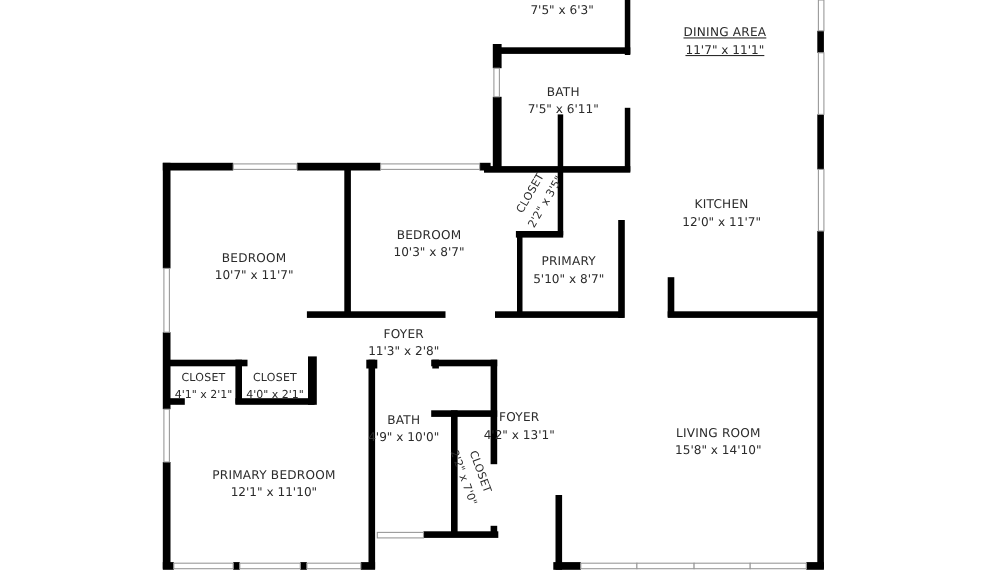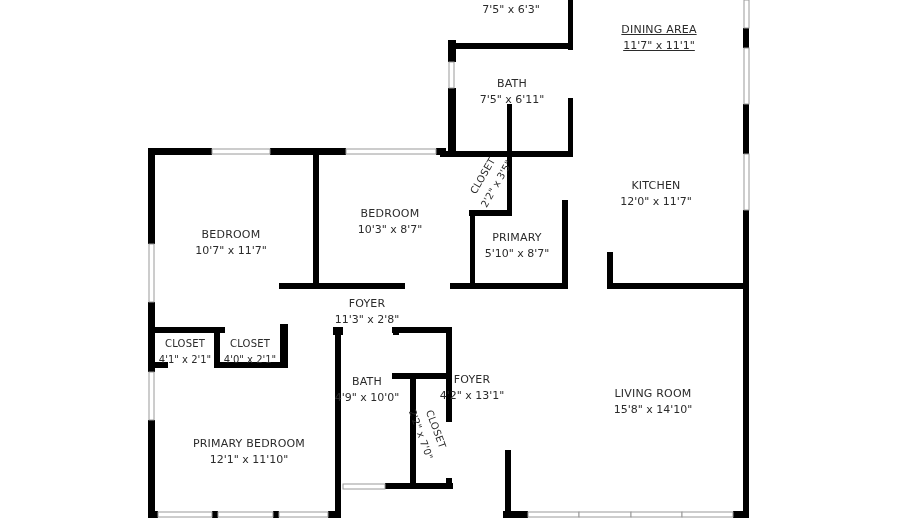--- a/index.html
+++ b/index.html
@@ -138,21 +138,21 @@
     <span class="dim">4'9" x 10'0"</span>
   </div>
   <div class="label" style="left:472px;top:372px;">
     <span class="name">FOYER</span>
     <span class="dim">4'2" x 13'1"</span>
   </div>
   <div class="label" style="left:653px;top:386px;">
     <span class="name">LIVING ROOM</span>
     <span class="dim">15'8" x 14'10"</span>
   </div>
-  <div class="label" style="left:249px;top:436px;">
+  <div class="label" style="left:249px;top:424px;">
     <span class="name">PRIMARY BEDROOM</span>
     <span class="dim">12'1" x 11'10"</span>
   </div>
   <div class="label" style="left:490px;top:164px;font-size:10px;transform:translateX(-50%) rotate(-60deg);">
     <span class="name">CLOSET</span>
     <span class="dim">2'2" x 3'5"</span>
   </div>
   <div class="label" style="left:428px;top:416px;font-size:10px;transform:translateX(-50%) rotate(70deg);">
     <span class="name">CLOSET</span>
     <span class="dim">2'2" x 7'0"</span>

